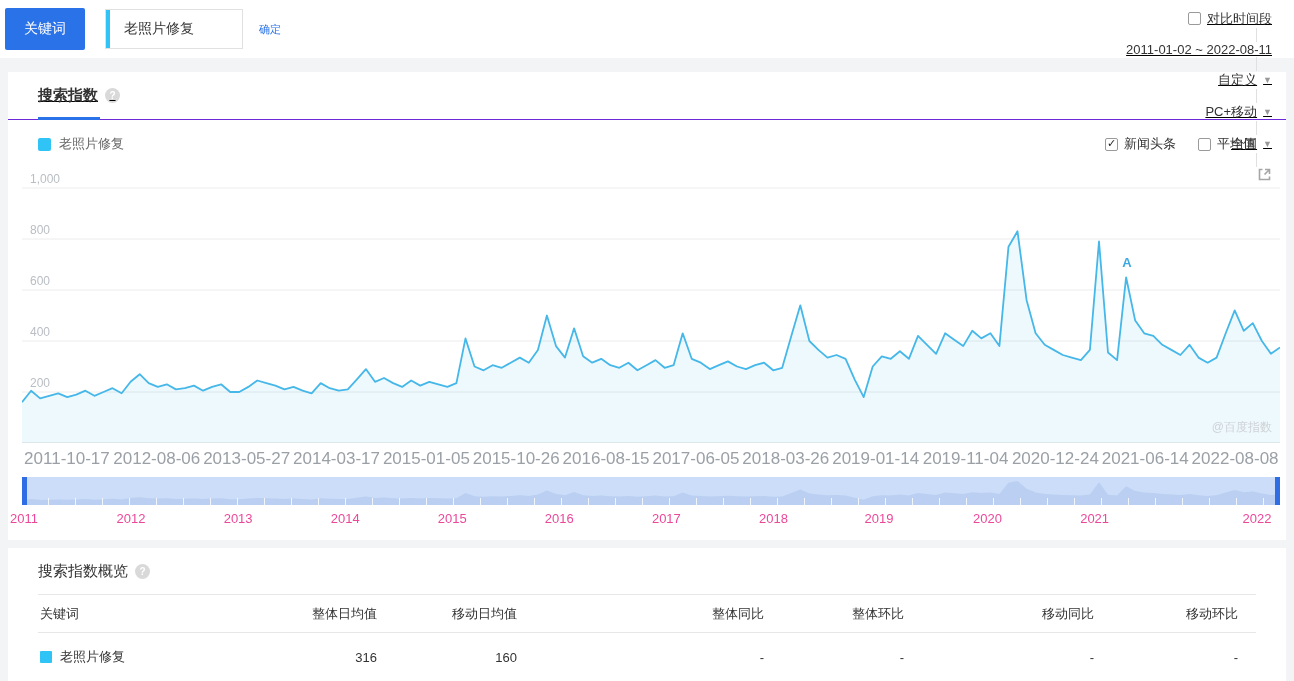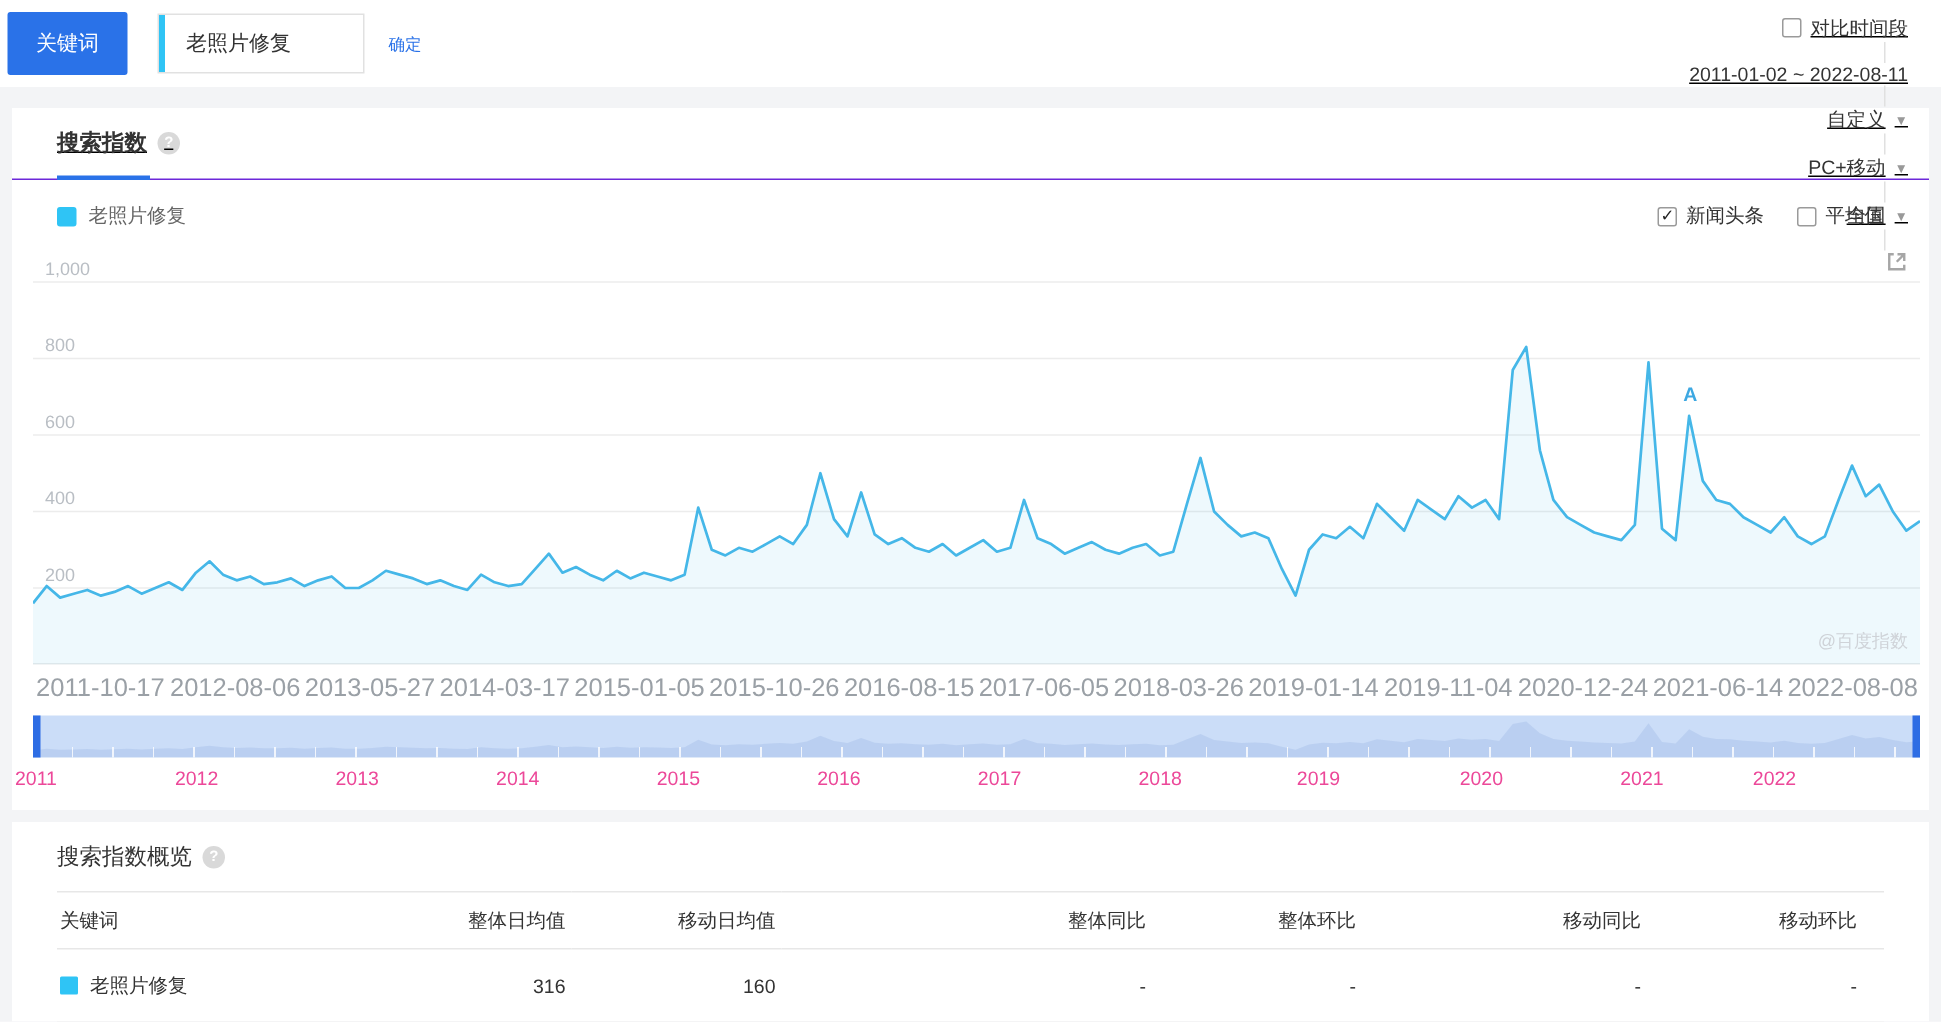--- a/index.html
+++ b/index.html
@@ -173,21 +173,21 @@
       <span style="left: 109.064px;">2012</span>
       <span style="left: 216.128px;">2013</span>
       <span style="left: 323.191px;">2014</span>
       <span style="left: 430.255px;">2015</span>
       <span style="left: 537.319px;">2016</span>
       <span style="left: 644.383px;">2017</span>
       <span style="left: 751.447px;">2018</span>
       <span style="left: 857px;">2019</span>
       <span style="left: 965.574px;">2020</span>
       <span style="left: 1072.64px;">2021</span>
-      <span style="left: 1161px;">2022</span>
+      <span style="left: 1235px;">2022</span>
     </div>
 </div>
 
 <div class="panel panel2">
   <div class="p2title">
     <span class="t">搜索指数概览</span>
     <span class="qicon">?</span>
   </div>
   <table>
     <colgroup>

